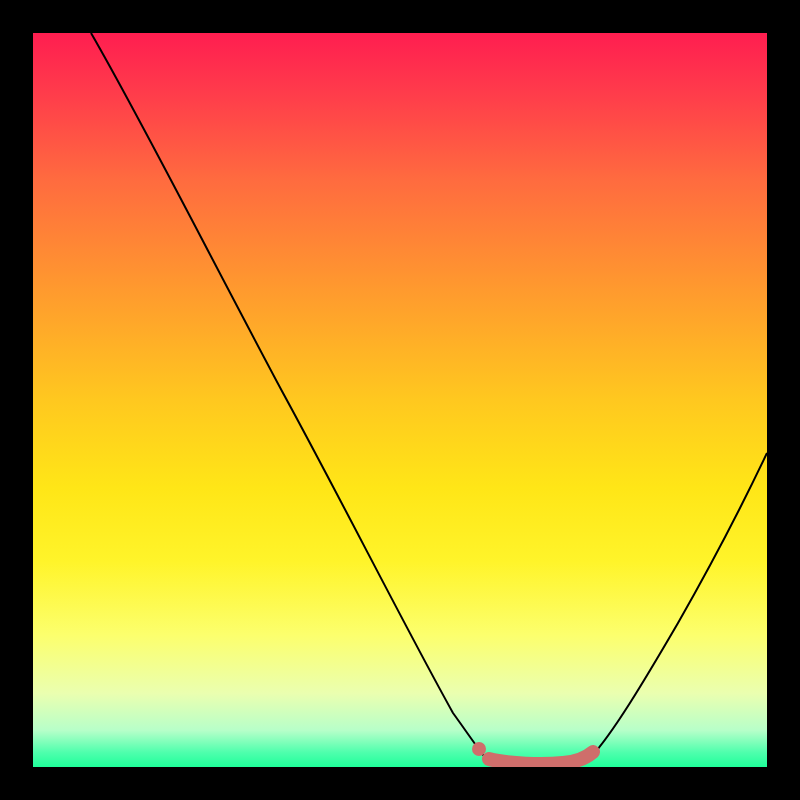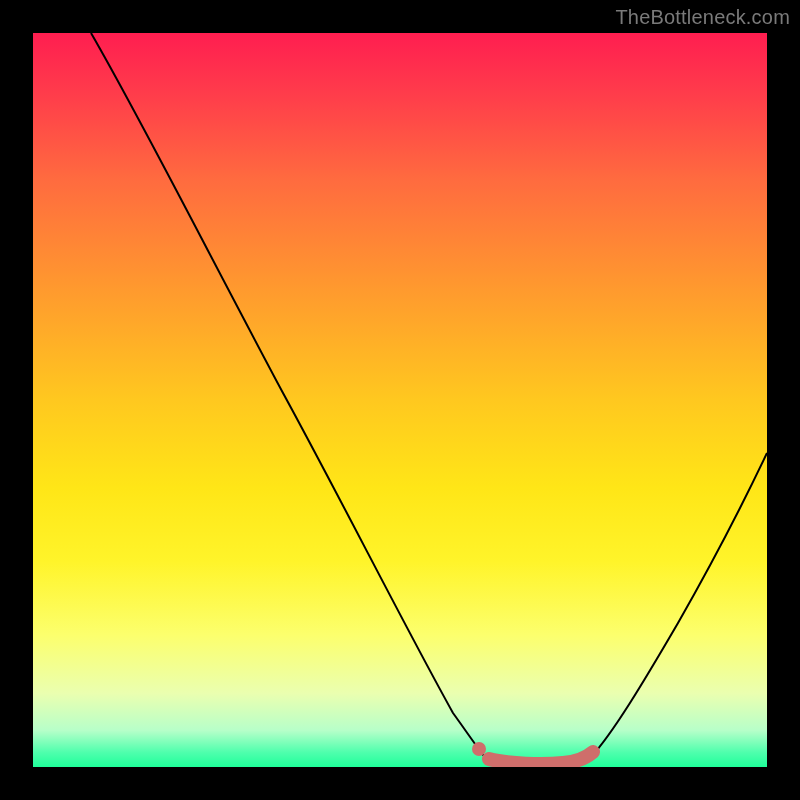--- a/index.html
+++ b/index.html
@@ -34,21 +34,20 @@
   }
   svg.curves { position: absolute; left: 0; top: 0; width: 734px; height: 734px; }
   .curve { fill: none; stroke: #000; stroke-width: 2; stroke-linejoin: round; }
   .highlight { fill: none; stroke: #cf6e6b; stroke-width: 14; stroke-linecap: round; stroke-linejoin: round; }
   .dot { fill: #cf6e6b; }
 </style>
 </head>
 <body>
 <div class="wrap">
 
-  <div class="attribution">TheBottleneck.com</div>
 
   <div class="plot">
     <svg class="curves" viewBox="0 0 734 734">
 
       <path class="curve" d="M 58 0
                C 110 90, 170 210, 250 360
                C 310 470, 370 590, 420 680
                C 438 705, 448 720, 455 728"></path>
 
       <path class="curve" d="M 455 728

